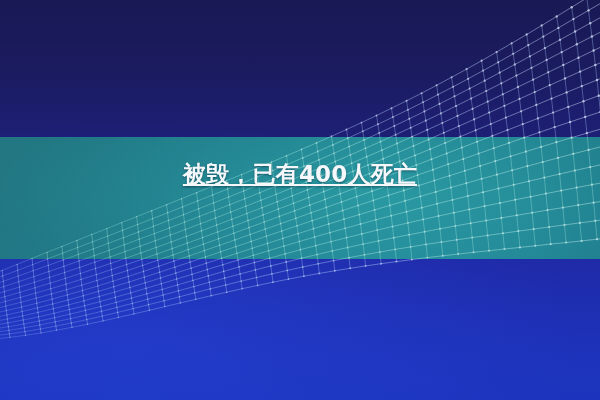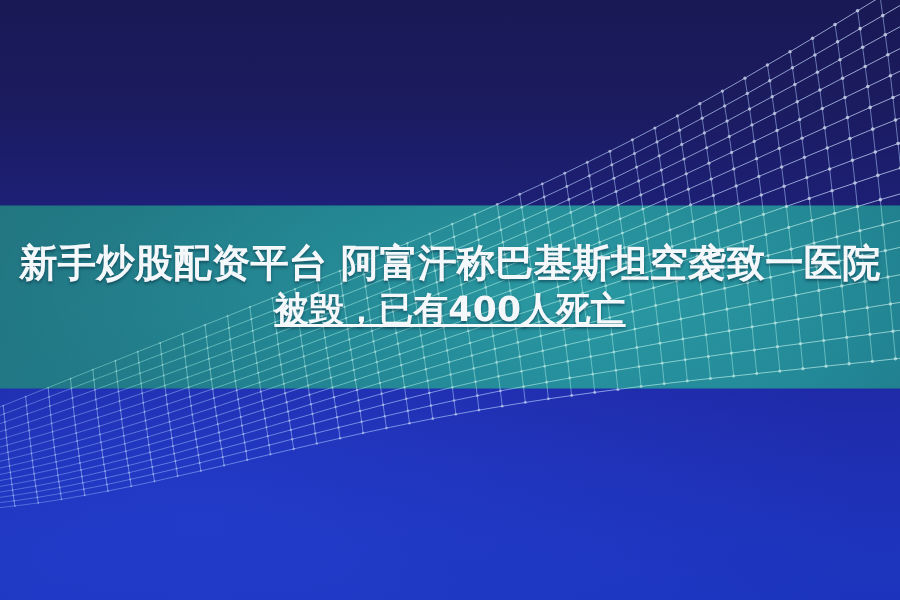--- a/index.html
+++ b/index.html
@@ -1564,17 +1564,16 @@
         <circle cx="610.4" cy="58.4" r="1.16" fill="#eafffb" opacity="0.94"></circle>
       </g>
     <defs>
       <clipPath id="clipBandMid2">
           <rect x="0" y="137" width="600" height="122"></rect>
         </clipPath>
     </defs>
   </svg>
 
   <div class="headline">
-    <span class="line line1">新手炒股配资平台 阿富汗称巴基斯坦空袭致一医院</span>
     <span class="line line2">被毁，已有400人死亡</span>
   </div>
 
 </div>
 
 </body></html>

